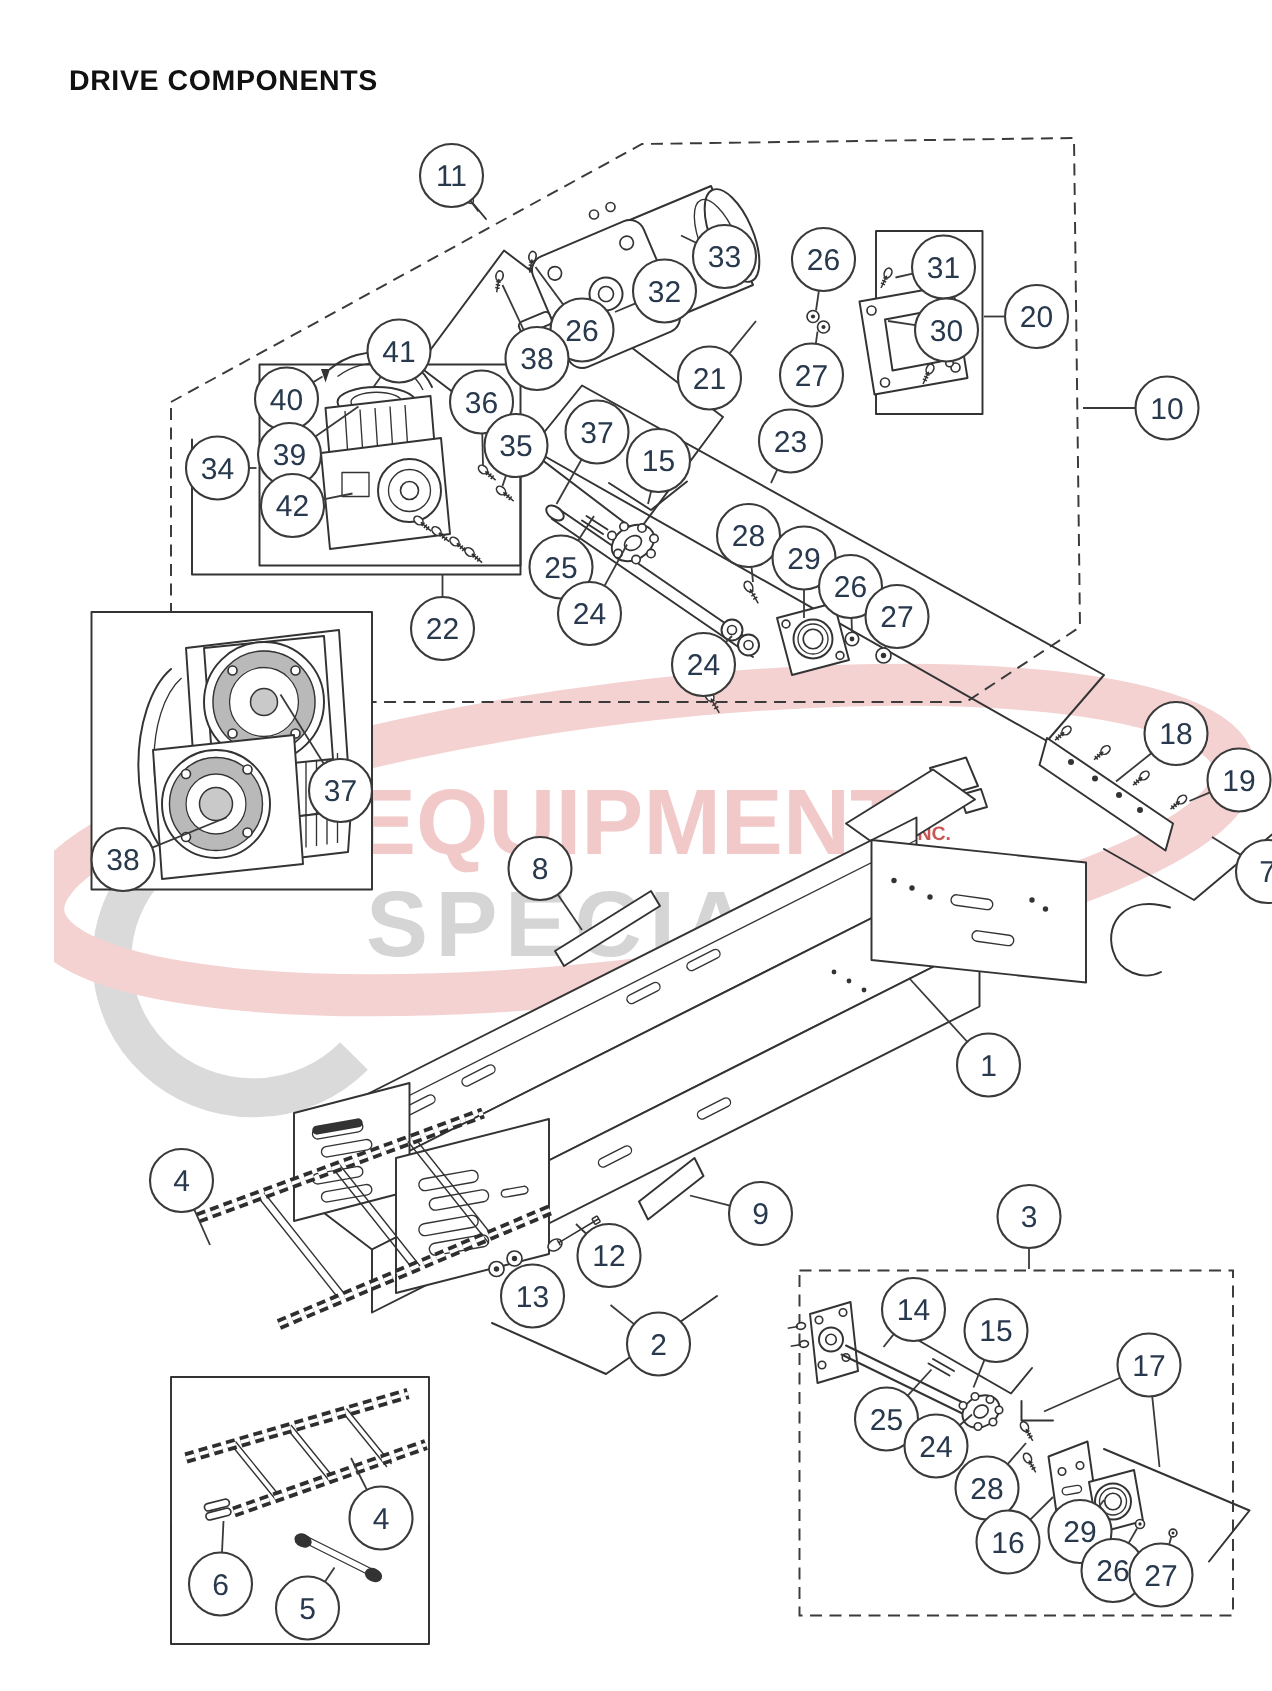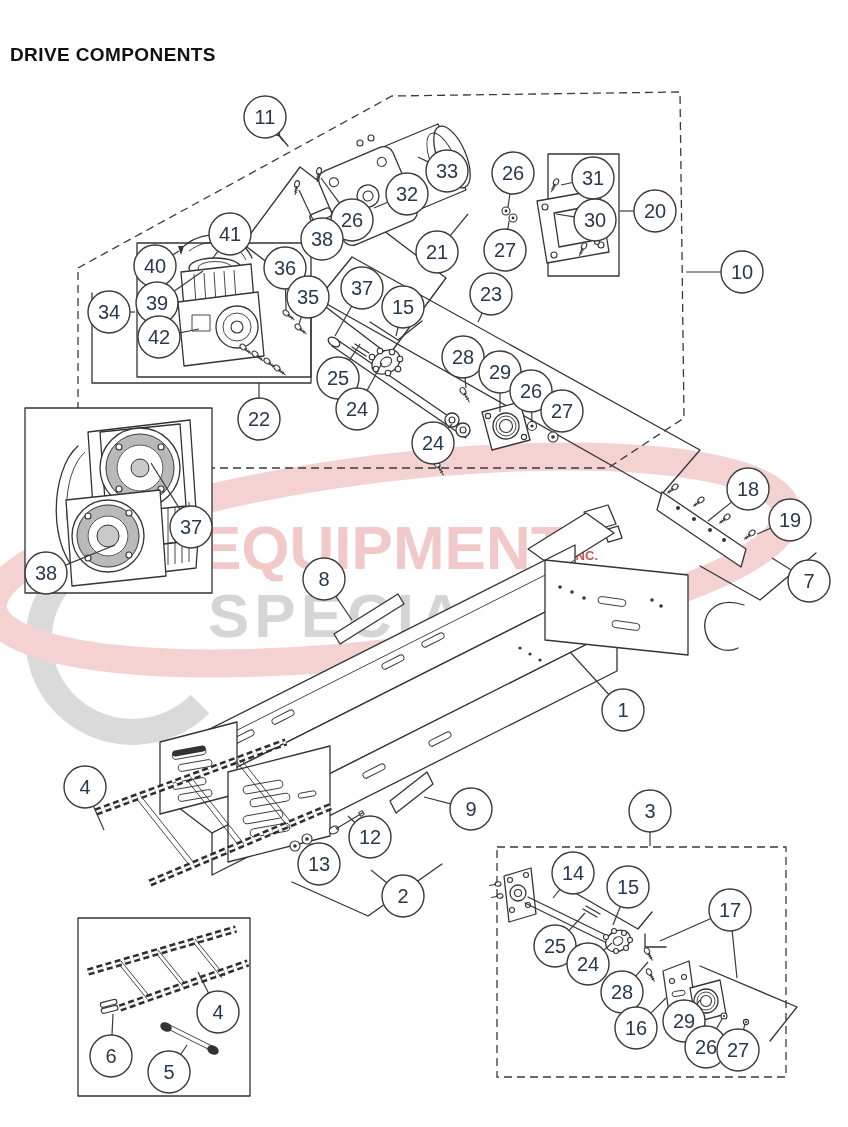--- a/index.html
+++ b/index.html
@@ -1,17 +1,17 @@
 <!DOCTYPE html>
 <html><head>
 <meta charset="utf-8">
 <style>
   html,body{margin:0;padding:0;background:#fff;width:848px;height:1127px;overflow:hidden;
             font-family:"Liberation Sans",sans-serif;}
-  .page{position:relative;width:692px;height:1127px;background:#fff;}
+  .page{position:relative;width:692px;height:1127px;background:#fff;margin-left:36px;}
   h1.title{position:absolute;left:10px;top:44px;margin:0;font-size:19px;font-weight:bold;
            color:#111;letter-spacing:.4px;}
   svg{position:absolute;left:0;top:0;}
   .ln{fill:none;stroke:#333;stroke-width:1.3;stroke-linejoin:round;stroke-linecap:round}
   .thin{fill:none;stroke:#333;stroke-width:.9;stroke-linejoin:round}
   .wh{fill:#fff;stroke:#333;stroke-width:1.3;stroke-linejoin:round}
   .dash{fill:none;stroke:#3a3a3a;stroke-width:1.3;stroke-dasharray:8 5}
   .dot{fill:#fff;stroke:#333;stroke-width:1.1}
   .fdot{fill:#333;stroke:none}
   .chain{fill:none;stroke:#2e2e2e;stroke-width:7.5;stroke-dasharray:6 3.5}

